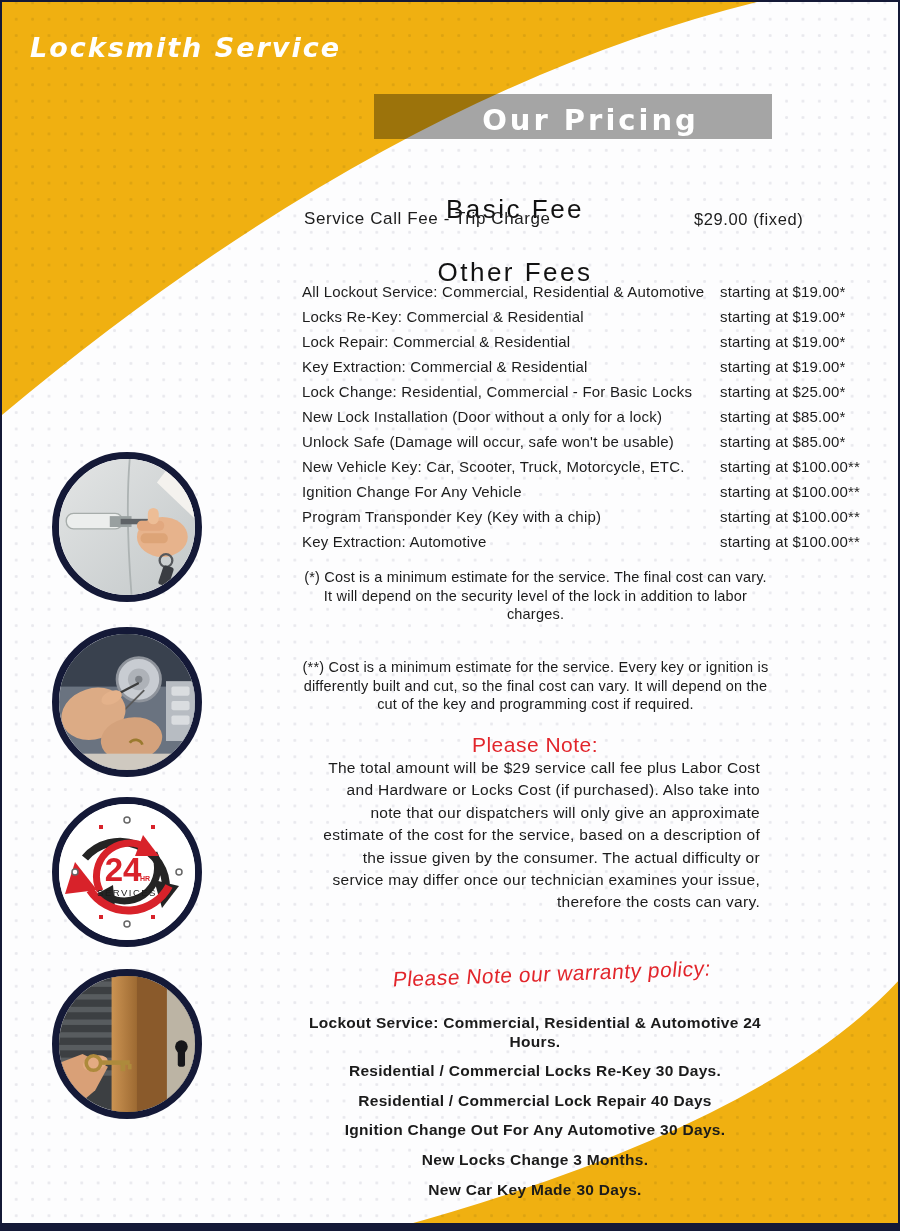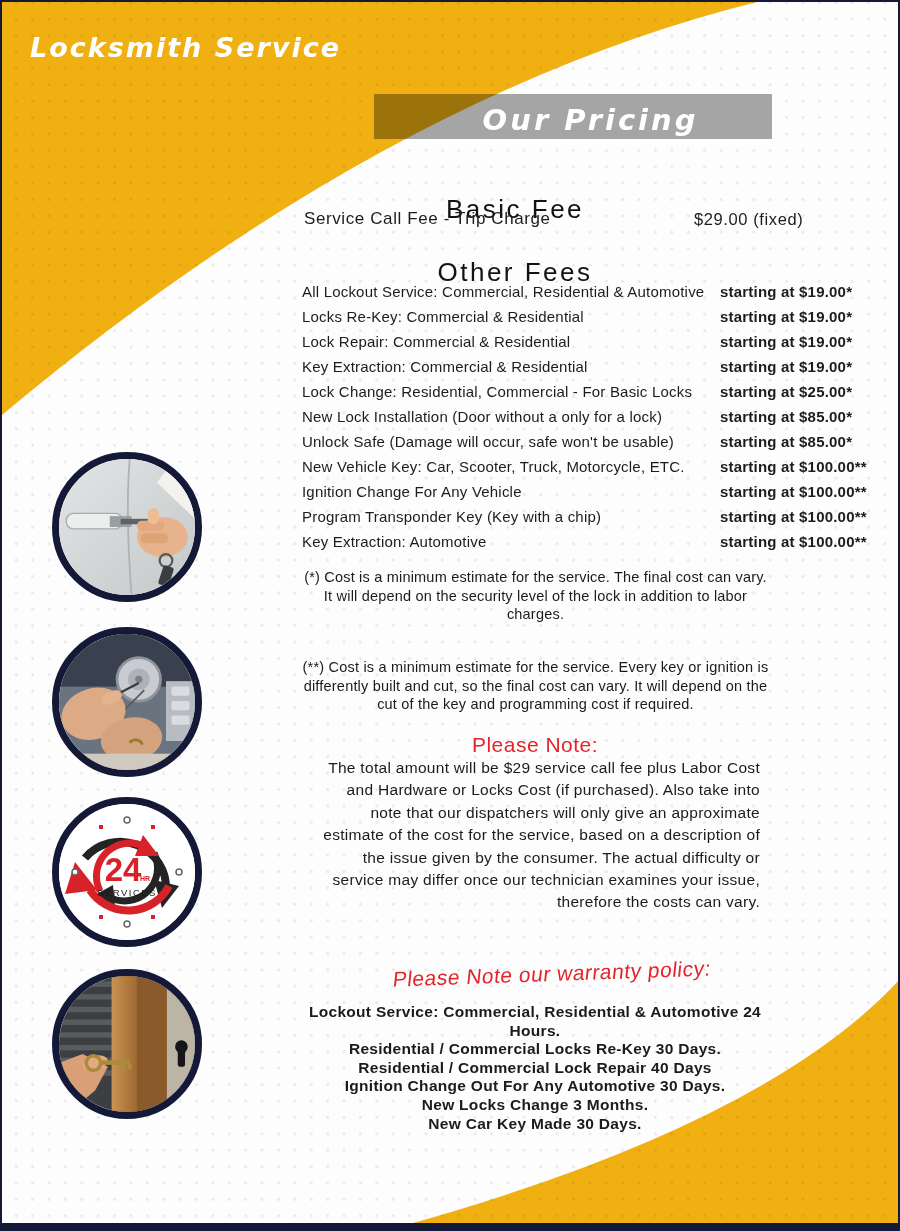--- a/index.html
+++ b/index.html
@@ -28,38 +28,38 @@
     font-size:27px;color:#ffffff;letter-spacing:2px;
   }
   .brand-menu{position:absolute;left:68px;top:84px;margin:0;padding:0;list-style:none;}
   .brand-menu div{
     font-family:"DejaVu Sans",sans-serif;font-style:italic;font-weight:bold;
     font-size:23px;line-height:36px;color:#131313;letter-spacing:1px;
   }
   .banner-title{
     position:absolute;left:372px;top:95px;width:433px;height:45px;
     display:flex;align-items:center;justify-content:center;
-    font-family:"DejaVu Sans",sans-serif;font-style:italic;font-weight:bold;
+    font-family:"DejaVu Sans",sans-serif;font-weight:bold;
     font-size:29px;color:#ffffff;letter-spacing:3px;
   }
 
   
   .section-heading{
     position:absolute;left:513px;transform:translateX(-50%);
     font-size:26px;color:#121212;letter-spacing:2.5px;white-space:nowrap;margin-top:22px;
   }
   .h-basic{top:170px;}
   .h-other{top:233px;}
   .basic-row{position:absolute;left:302px;top:206px;width:565px;display:flex;align-items:center;height:22px;}
   .basic-row .lbl{width:390px;font-size:17px;color:#1c1c1c;letter-spacing:.6px;}
   .basic-row .prc{font-size:16.5px;color:#1c1c1c;letter-spacing:.6px;}
   .fees{position:absolute;left:300px;top:277px;width:565px;}
   .fee-row{display:flex;align-items:center;height:25px;}
   .fee-label{width:418px;font-size:15px;color:#1c1c1c;letter-spacing:.2px;white-space:nowrap;}
-  .fee-price{font-size:15px;color:#1c1c1c;letter-spacing:.2px;white-space:nowrap;font-weight:bold;}
+  .fee-price{font-size:15px;color:#1c1c1c;letter-spacing:.2px;white-space:nowrap;}
 
   
   .note{
     position:absolute;left:296px;width:475px;text-align:center;
     font-size:14.5px;line-height:18.7px;color:#1b1b1b;letter-spacing:.2px;
   }
   .note-1{top:566px;}
   .note-2{top:656px;}
   .red-heading{
     position:absolute;transform:translateX(-50%);
@@ -69,21 +69,21 @@
   .warranty-heading{
     left:550px;top:960px;
     transform:translateX(-50%) rotate(-2deg) skewX(-8deg);
   }
   .please-note-body{
     position:absolute;left:313px;top:755px;width:445px;text-align:right;
     font-size:15.5px;line-height:22.4px;color:#1b1b1b;letter-spacing:.3px;
   }
   .warranty-list{position:absolute;left:298px;top:1001px;width:470px;text-align:center;}
   .warranty-list div{
-    font-size:15.5px;font-weight:bold;line-height:18.6px;color:#1b1b1b;letter-spacing:.3px;
+    font-size:15.5px;font-weight:bold;line-height:18.6px;color:#1b1b1b;letter-spacing:.3px;margin-top:11px;
   }
 
   
   .circle{
     position:absolute;left:50px;width:136px;height:136px;border-radius:50%;
     border:7px solid #141937;overflow:hidden;background:#fff;
   }
   .c1{top:450px;}
   .c2{top:625px;}
   .c3{top:795px;}

